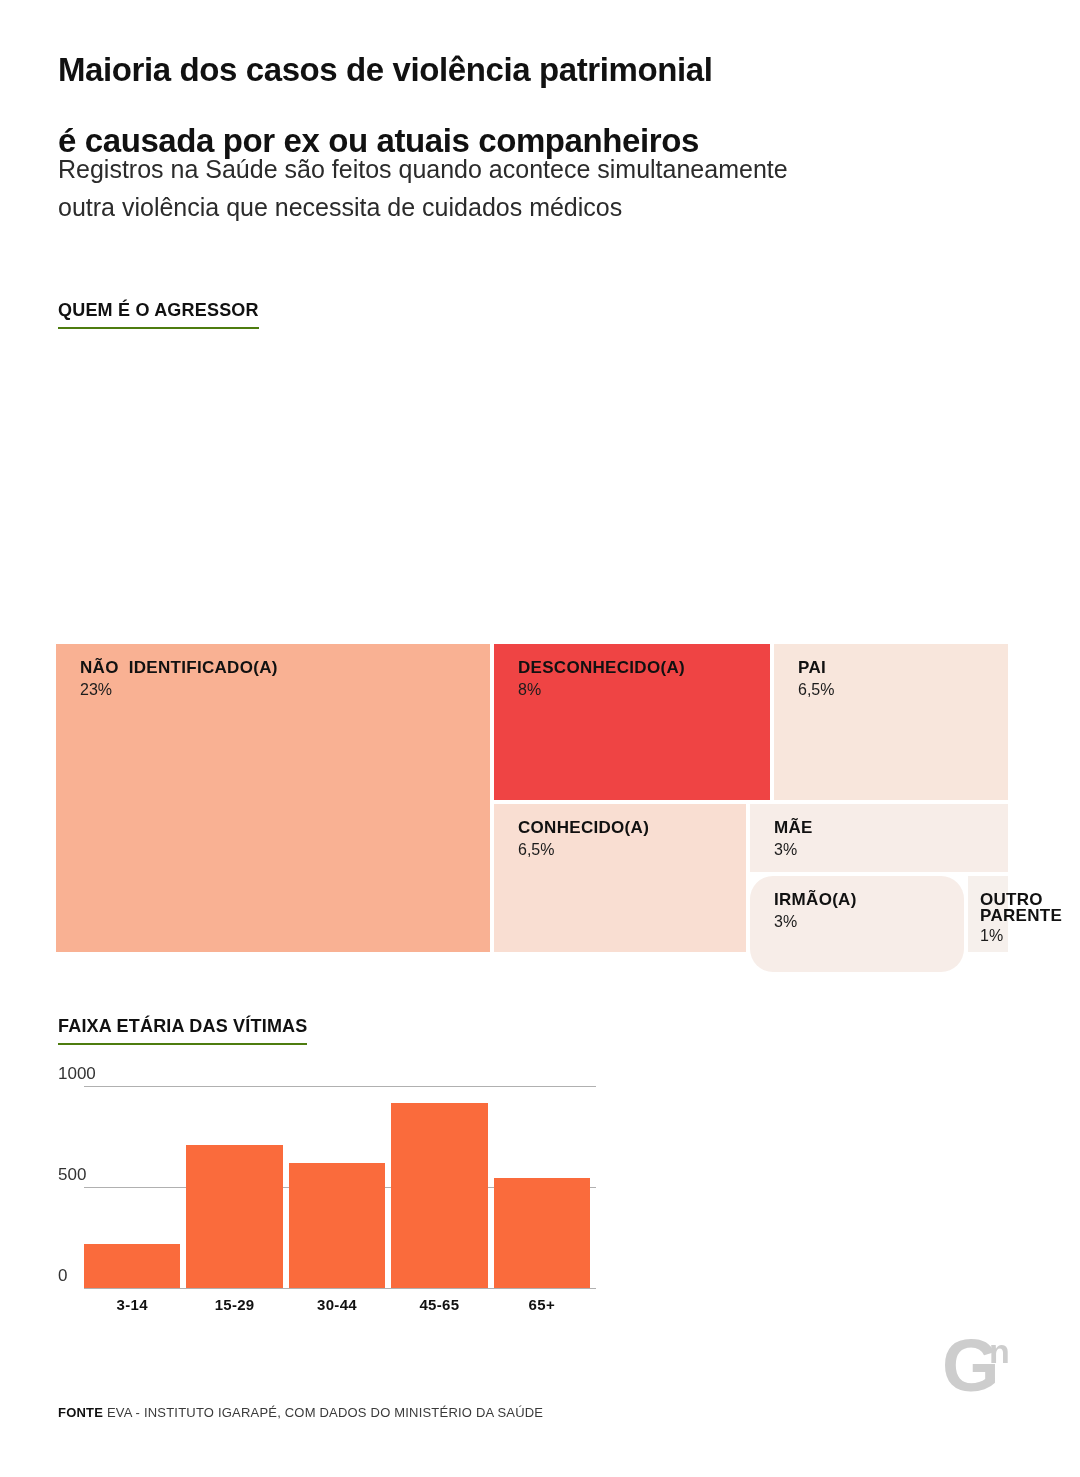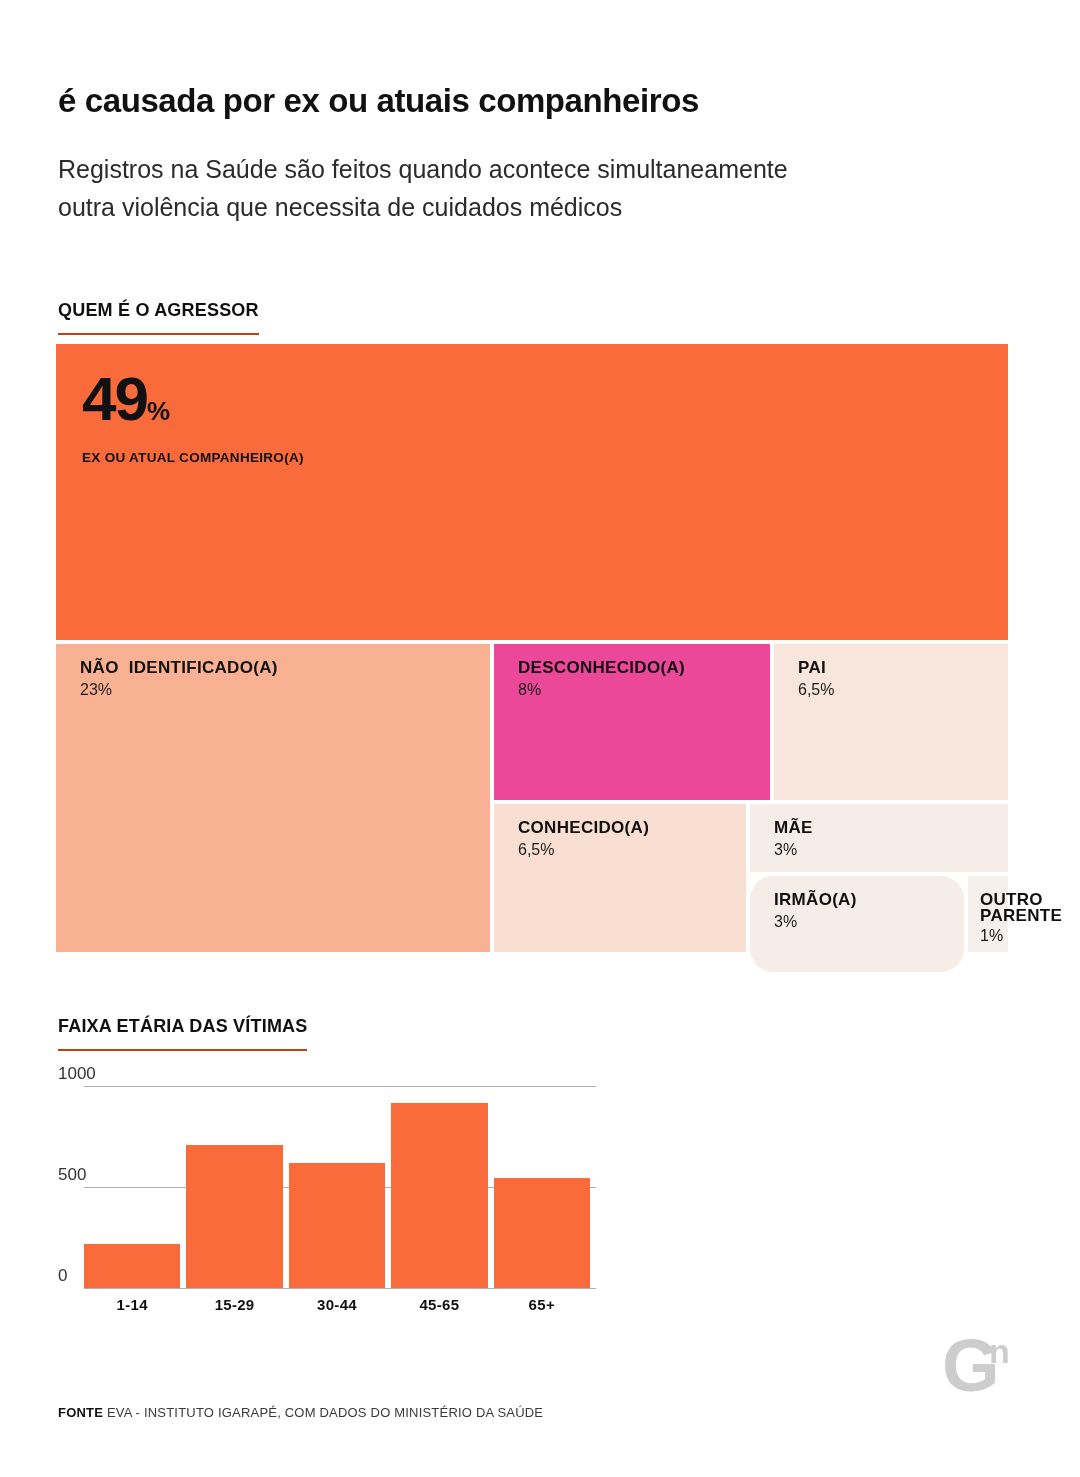--- a/index.html
+++ b/index.html
@@ -42,22 +42,22 @@
   }
   .subhead .l2 { display: block; }
 
   
   .section-title {
     position: absolute;
     font-size: 18px;
     font-weight: bold;
     letter-spacing: 0.2px;
     color: #111111;
-    padding-bottom: 12px;
-    border-bottom: 2px solid #c2410c;
+    padding-bottom: 6px;
+    border-bottom: 2px solid #4d7c0f;
     display: inline-block;
   }
   #agressor-title { left: 58px; top: 300px; }
   #faixa-title    { left: 58px; top: 1016px; }
 
   
   .treemap {
     position: absolute;
     left: 56px;
     top: 344px;
@@ -204,43 +204,40 @@
     top: 4px;
     font-size: 34px;
     line-height: 30px;
     font-weight: bold;
   }
 </style>
 </head>
 <body>
 
 <div class="headline">
+  <span class="l1">Maioria dos casos de violência patrimonial</span>
   <span class="l2">é causada por ex ou atuais companheiros</span>
 </div>
 
 <div class="subhead">
   <span class="l1">Registros na Saúde são feitos quando acontece simultaneamente</span>
   <span class="l2">outra violência que necessita de cuidados médicos</span>
 </div>
 
 <div class="section-title" id="agressor-title">QUEM É O AGRESSOR</div>
 
 <div class="treemap">
 
-  <div class="tile" id="tile-parceiro" style="background:#FA6B3C">
-    <div class="big-num"><span>49</span><span class="big-pct">%</span></div>
-    <div class="t-label">EX OU ATUAL COMPANHEIRO(A)</div>
-  </div>
 
   <div class="tile" id="tile-naoident" style="background:#F9B193">
     <div class="t-label">NÃO  IDENTIFICADO(A)</div>
     <div class="t-value">23%</div>
   </div>
 
-  <div class="tile" id="tile-desconh" style="background:#ec4899">
+  <div class="tile" id="tile-desconh" style="background:#ef4444">
     <div class="t-label">DESCONHECIDO(A)</div>
     <div class="t-value">8%</div>
   </div>
 
   <div class="tile" id="tile-pai" style="background:#F8E6DC">
     <div class="t-label">PAI</div>
     <div class="t-value">6,5%</div>
   </div>
 
   <div class="tile" id="tile-conhecido" style="background:#F9DED2">
@@ -275,21 +272,21 @@
       <div class="ytick" style="left: -26px; top: 79px;">500</div>
       <div class="gridline" style="top: 202px;"></div>
       <div class="ytick" style="left: -26px; top: 180px;">0</div>
       <div class="bar" style="left: 0px; width: 96.4px; height: 44.44px; background: rgb(250, 107, 60);"></div>
       <div class="bar" style="left: 102.4px; width: 96.4px; height: 143.42px; background: rgb(250, 107, 60);"></div>
       <div class="bar" style="left: 204.8px; width: 96.4px; height: 125.24px; background: rgb(250, 107, 60);"></div>
       <div class="bar" style="left: 307.2px; width: 96.4px; height: 184.83px; background: rgb(250, 107, 60);"></div>
       <div class="bar" style="left: 409.6px; width: 96.4px; height: 110.09px; background: rgb(250, 107, 60);"></div>
     </div>
   <div class="xlabels" id="xlabels">
-      <div class="xlabel" style="left: 0px; width: 96.4px;">1-14</div>
+      <div class="xlabel" style="left: 0px; width: 96.4px;">3-14</div>
       <div class="xlabel" style="left: 102.4px; width: 96.4px;">15-29</div>
       <div class="xlabel" style="left: 204.8px; width: 96.4px;">30-44</div>
       <div class="xlabel" style="left: 307.2px; width: 96.4px;">45-65</div>
       <div class="xlabel" style="left: 409.6px; width: 96.4px;">65+</div>
     </div>
 </div>
 
 <div class="footer">
   <b>FONTE</b>
   <span>EVA - INSTITUTO IGARAPÉ, COM DADOS DO MINISTÉRIO DA SAÚDE</span>

